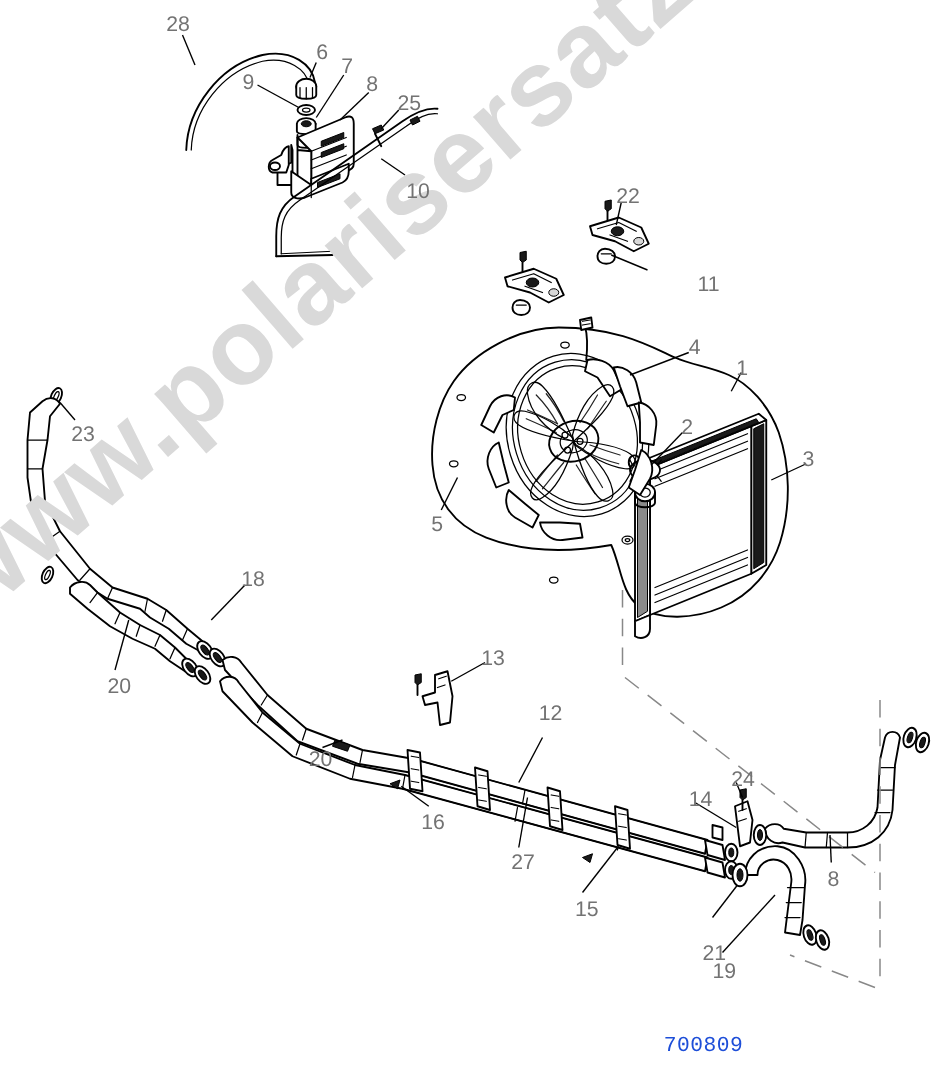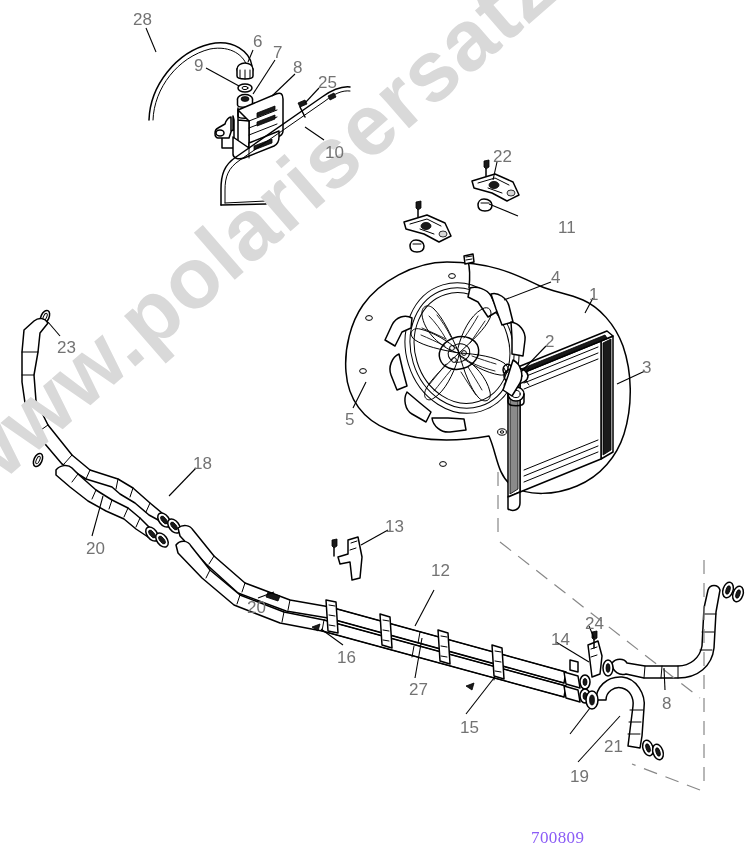--- a/index.html
+++ b/index.html
@@ -39,23 +39,23 @@
     top: 256px;
     font-family: "Liberation Sans", sans-serif;
     font-size: 16.5px;
     color: #111111;
     white-space: nowrap;
   }
   #sheet-number {
     position: absolute;
     left: 531px;
     top: 828px;
-    font-family: Liberation Serif, serif;
+    font-family: Liberation Mono, monospace;
     font-size: 17px;
-    color: #8b5cf6;
+    color: #1d4ed8;
     letter-spacing: 0.4px;
   }
   #watermark {
     position: absolute;
     left: 0;
     top: 0;
     width: 754px;
     height: 861px;
     pointer-events: none;
   }
@@ -467,17 +467,17 @@
       <div class="callout" style="left: 86px; top: 540px;">20</div>
       <div class="callout" style="left: 385px; top: 518px;">13</div>
       <div class="callout" style="left: 431px; top: 562px;">12</div>
       <div class="callout" style="left: 247px; top: 599px;">20</div>
       <div class="callout" style="left: 585px; top: 615px;">24</div>
       <div class="callout" style="left: 551px; top: 631px;">14</div>
       <div class="callout" style="left: 337px; top: 649px;">16</div>
       <div class="callout" style="left: 409px; top: 681px;">27</div>
       <div class="callout" style="left: 662px; top: 695px;">8</div>
       <div class="callout" style="left: 460px; top: 719px;">15</div>
-      <div class="callout" style="left: 562px; top: 738px; margin-left: 42px;">21</div>
+      <div class="callout" style="left: 562px; top: 754px;">21</div>
       <div class="callout" style="left: 570px; top: 768px;">19</div>
     </div>
 
 </div>
 
 </body></html>

